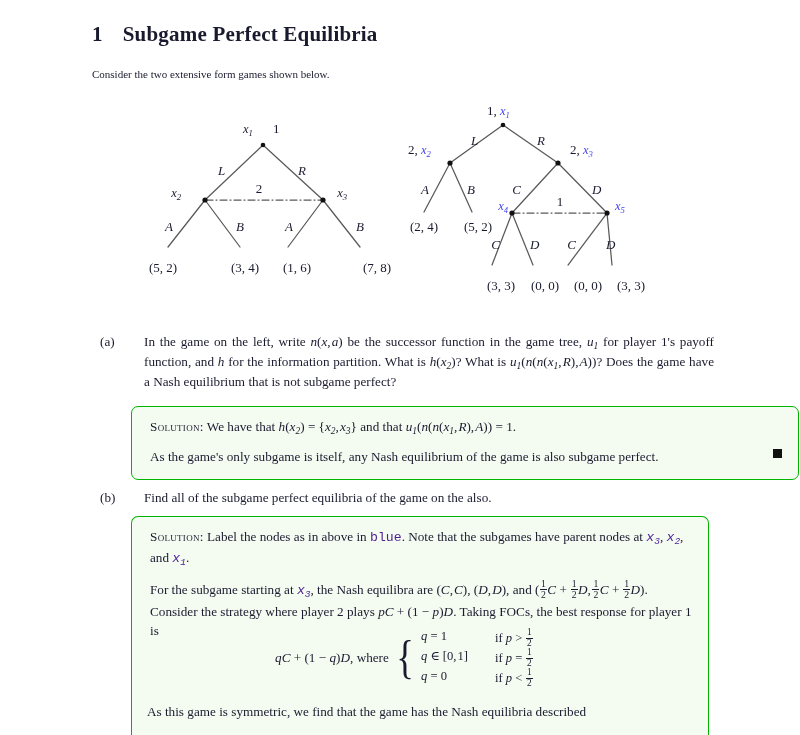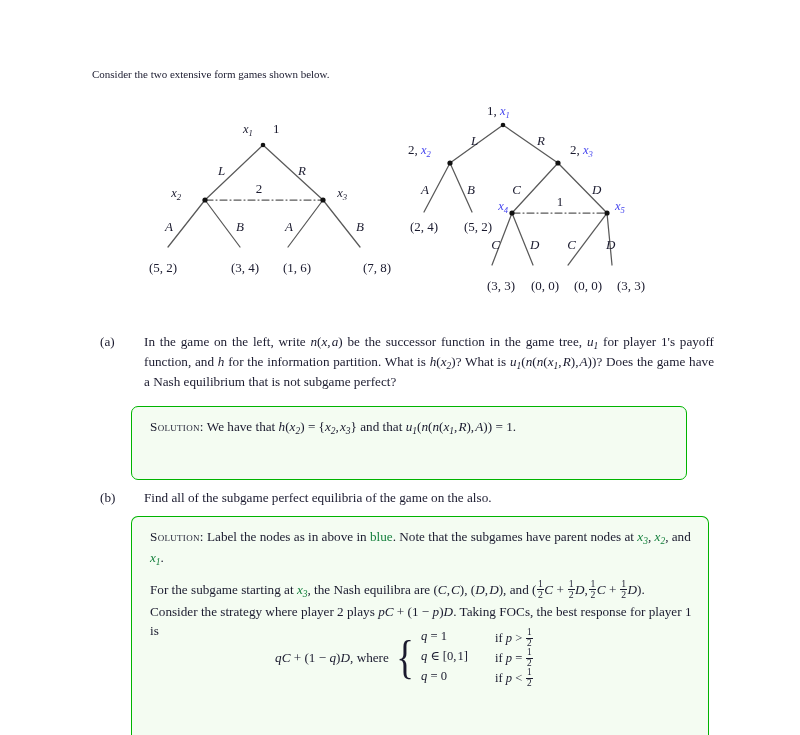--- a/index.html
+++ b/index.html
@@ -75,21 +75,21 @@
   .solbox {
     position: absolute;
     box-sizing: border-box;
     border: 1.6px solid #00b400;
     border-radius: 7px;
     background: #f4fcf2;
     padding: 10px 16px 10px 18px;
     font-size: 13.2px;
     line-height: 1.45;
   }
-  #solbox-a { left: 131px; top: 406px; width: 556px; height: 74px; }
+  #solbox-a { left: 131px; top: 406px; width: 668px; height: 74px; }
   #solbox-b { left: 131px; top: 516px; width: 578px; height: 219px; border-bottom: none; border-bottom-left-radius: 0; border-bottom-right-radius: 0; }
   .solbox p { margin: 0 0 9px 0; }
   .solbox p:last-child { margin-bottom: 0; }
   .sc {
     font-variant: small-caps;
     letter-spacing: 0.3px;
   }
   .qed {
     float: right;
     font-size: 11px;
@@ -97,21 +97,21 @@
   }
   .qed-sq {
     display: inline-block;
     width: 9px;
     height: 9px;
     background: #111;
   }
 
   
   .mi { font-style: italic; font-family: "Liberation Serif", serif; }
-  .blue { color: #15803d; }
+  .blue { color: #4c1d95; font-family: Liberation Mono, monospace; }
   sub {
     font-size: 0.72em;
     vertical-align: -0.28em;
     font-style: italic;
   }
   .frac {
     display: inline-block;
     vertical-align: -0.38em;
     text-align: center;
     font-size: 0.74em;
@@ -150,20 +150,23 @@
   }
   .cases .row { display: flex; }
   .cases .lhs { width: 74px; }
   .cases .rhs { width: 70px; }
 </style>
 </head>
 <body>
 
 <div class="page">
 
+  <div class="section-heading">
+    <span class="num">1</span><span>Subgame Perfect Equilibria</span>
+  </div>
 
   <div class="intro-line">Consider the two extensive form games shown below.</div>
 
   <div class="tree-area">
     <svg class="tree-svg" width="800" height="215" viewBox="0 0 800 215">
       <g stroke="#595959" stroke-width="1.25" fill="none" stroke-linecap="round">
 
         <line x1="263" y1="50" x2="205" y2="105"></line>
         <line x1="263" y1="50" x2="323" y2="105"></line>
 
@@ -266,20 +269,21 @@
     </svg>
   </div>
 
   <div class="qitem" id="qa">
     <span class="qlabel">(a)</span>
     <div class="qbody">In the game on the left, write <span class="mi">n</span>(<span class="mi">x</span>, <span class="mi">a</span>) be the successor function in the game tree, <span class="mi">u</span><sub>1</sub> for player 1's payoff function, and <span class="mi">h</span> for the information partition. What is <span class="mi">h</span>(<span class="mi">x</span><sub>2</sub>)? What is <span class="mi">u</span><sub>1</sub>(<span class="mi">n</span>(<span class="mi">n</span>(<span class="mi">x</span><sub>1</sub>, <span class="mi">R</span>), <span class="mi">A</span>))? Does the game have a Nash equilibrium that is not subgame perfect?</div>
   </div>
 
   <div class="solbox" id="solbox-a">
     <p><span class="sc">Solution:</span> We have that <span class="mi">h</span>(<span class="mi">x</span><sub>2</sub>) = {<span class="mi">x</span><sub>2</sub>, <span class="mi">x</span><sub>3</sub>} and that <span class="mi">u</span><sub>1</sub>(<span class="mi">n</span>(<span class="mi">n</span>(<span class="mi">x</span><sub>1</sub>, <span class="mi">R</span>), <span class="mi">A</span>)) = 1.</p>
+    <p><span>As the game's only subgame is itself, any Nash equilibrium of the game is also subgame perfect.</span><span class="qed"><span class="qed-sq"></span></span></p>
   </div>
 
   <div class="qitem" id="qb">
     <span class="qlabel">(b)</span>
     <div class="qbody">Find all of the subgame perfect equilibria of the game on the also.</div>
   </div>
 
   <div class="solbox" id="solbox-b">
     <p><span class="sc">Solution:</span> Label the nodes as in above in <span class="blue">blue</span>. Note that the subgames have parent nodes at <span class="mi blue">x</span><sub class="blue">3</sub>, <span class="mi blue">x</span><sub class="blue">2</sub>, and <span class="mi blue">x</span><sub class="blue">1</sub>.</p>
 
@@ -300,14 +304,15 @@
           <span class="rhs">if <span class="mi">p</span> = <span class="frac"><span class="num">1</span><span class="den">2</span></span></span>
         </span>
         <span class="row">
           <span class="lhs"><span class="mi">q</span> = 0</span>
           <span class="rhs">if <span class="mi">p</span> &lt; <span class="frac"><span class="num">1</span><span class="den">2</span></span></span>
         </span>
       </span>
     </span>
   </div>
 
+  <div class="qitem" style="left:147px; top:703px; width:560px;">As this game is symmetric, we find that the game has the Nash equilibria described</div>
 
 </div>
 
 </body></html>

